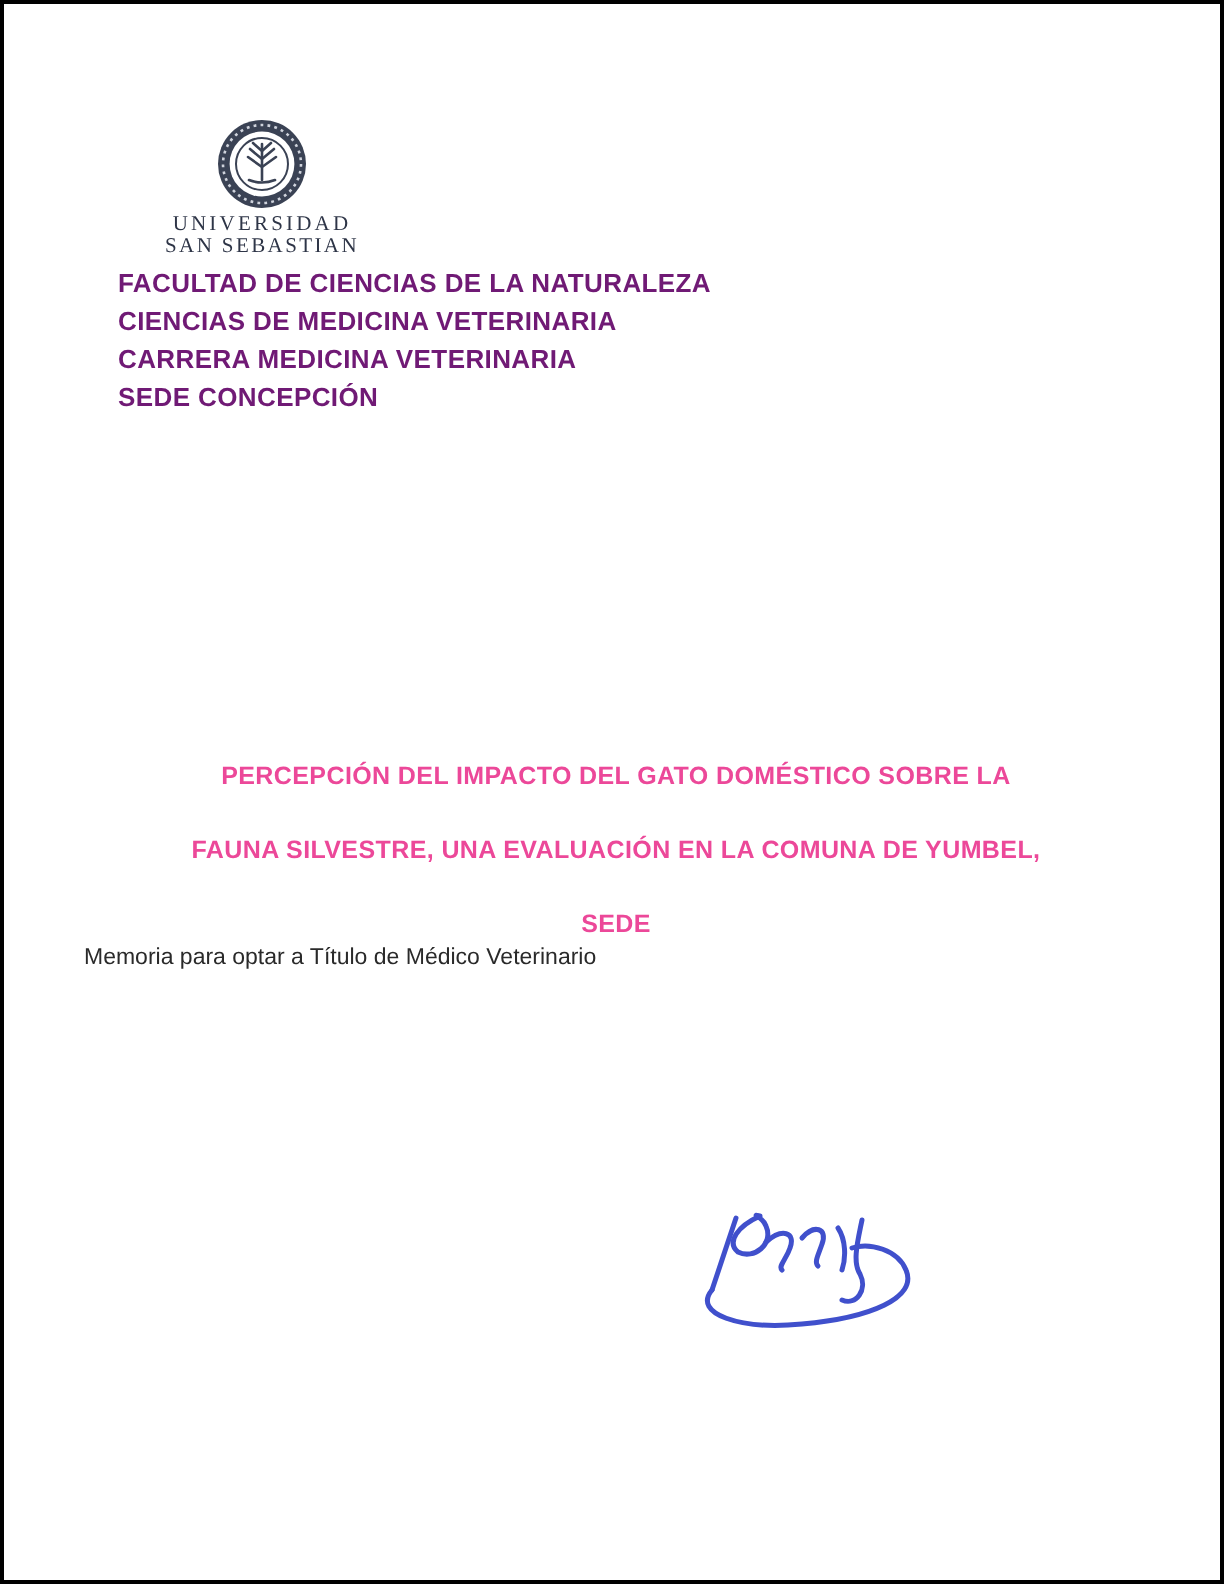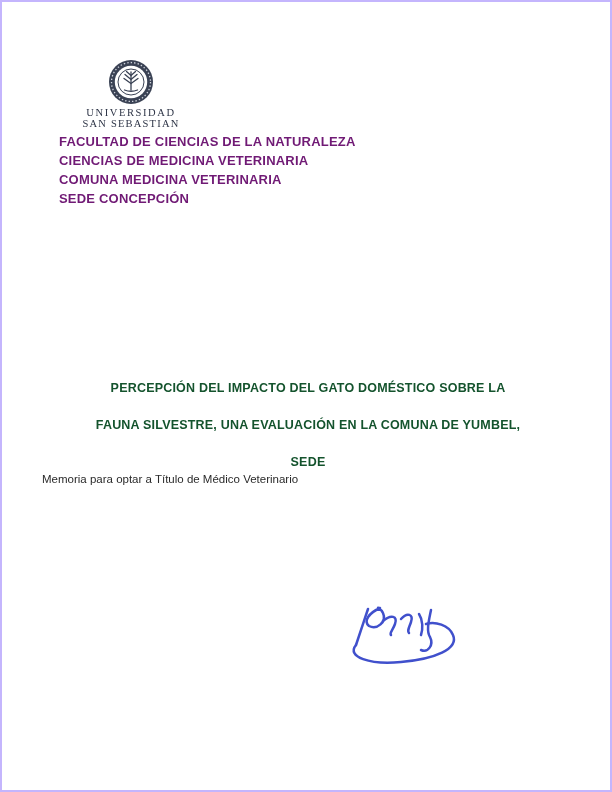--- a/index.html
+++ b/index.html
@@ -1,20 +1,20 @@
 <!DOCTYPE html>
 <html><head>
 <meta charset="utf-8">
 <style>
   html,body{margin:0;padding:0;background:#888;}
   .page{
     position:relative;
     width:612px;height:792px;
     background:#ffffff;
-    border:2px solid #c4b5fd;
+    border:2px solid #000000;
     box-sizing:border-box;
     overflow:hidden;
     font-family:"Liberation Sans", sans-serif;
     color:#222222;
   }
   
   .logo-block{
     position:absolute;left:64px;top:56px;width:130px;
     text-align:center;
   }
@@ -29,21 +29,21 @@
   
   .inst-block{
     position:absolute;left:57px;top:130px;width:480px;
     font-weight:bold;font-size:13px;line-height:19px;
     color:#701a75;letter-spacing:0.2px;
   }
   
   .title-block{
     position:absolute;left:40px;top:368px;width:532px;
     text-align:center;font-weight:bold;font-size:12.5px;
-    line-height:37px;color:#14532d;letter-spacing:0.2px;
+    line-height:37px;color:#ec4899;letter-spacing:0.2px;
   }
   
   .subtitle{
     position:absolute;left:40px;top:471px;width:532px;
     text-align:left;font-size:11.5px;color:#2a2a2a;
   }
   
   .signature{
     position:absolute;left:336px;top:598px;width:142px;height:74px;
   }
@@ -78,21 +78,21 @@
     </svg>
     <div class="wordmark">
       <div class="l1">UNIVERSIDAD</div>
       <div class="l2">SAN SEBASTIAN</div>
     </div>
   </div>
 
   <div class="inst-block">
     <div>FACULTAD DE CIENCIAS DE LA NATURALEZA</div>
     <div>CIENCIAS DE MEDICINA VETERINARIA</div>
-    <div>COMUNA MEDICINA VETERINARIA</div>
+    <div>CARRERA MEDICINA VETERINARIA</div>
     <div>SEDE CONCEPCIÓN</div>
   </div>
 
   <div class="title-block">
     <div>PERCEPCIÓN DEL IMPACTO DEL GATO DOMÉSTICO SOBRE LA</div>
     <div>FAUNA SILVESTRE, UNA EVALUACIÓN EN LA COMUNA DE YUMBEL,</div>
     <div>SEDE</div>
   </div>
 
   <div class="subtitle">Memoria para optar a Título de Médico Veterinario</div>

